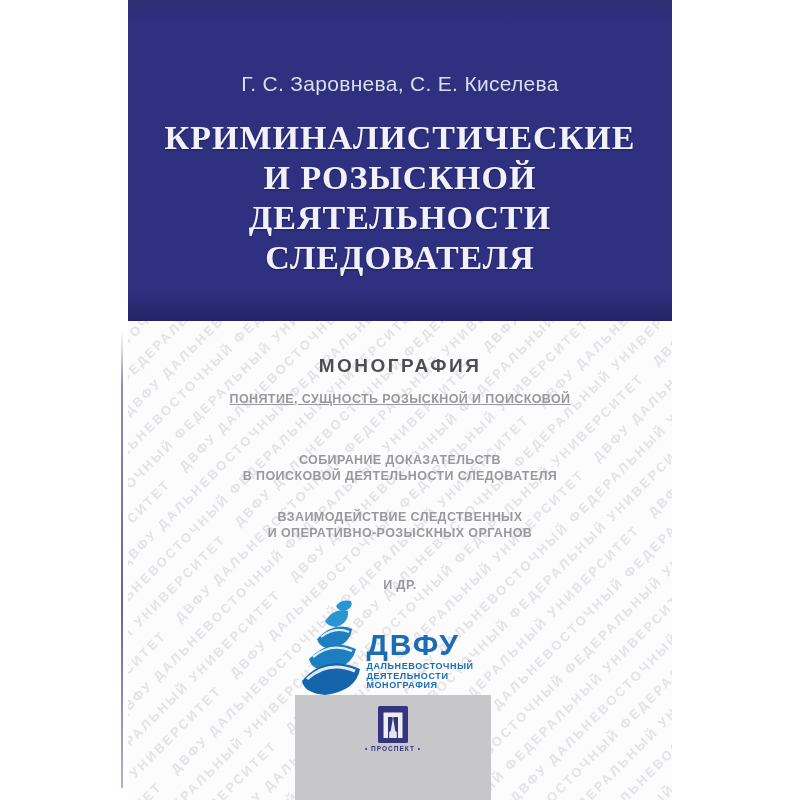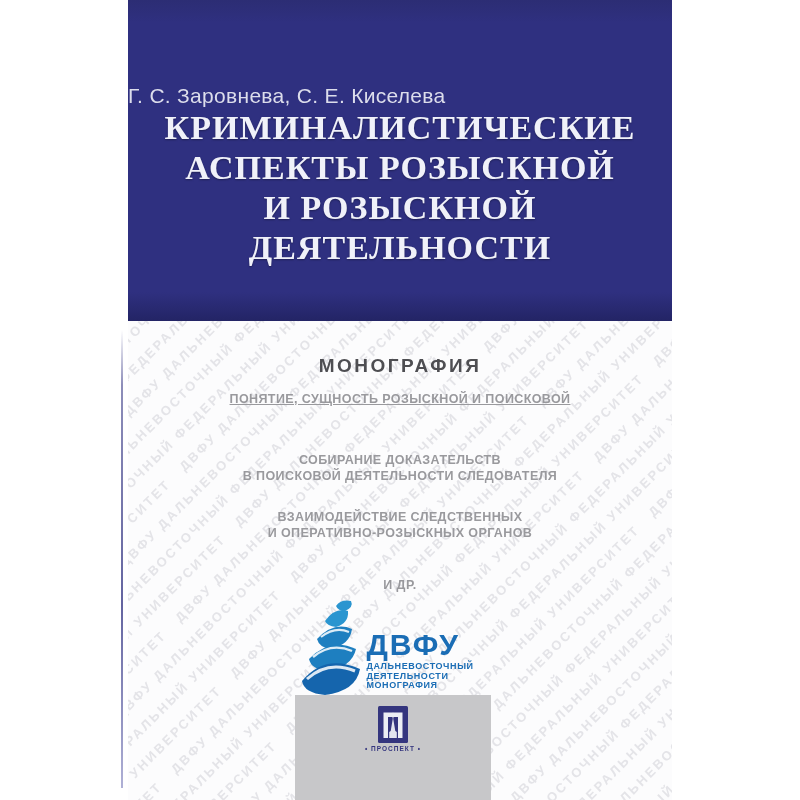--- a/index.html
+++ b/index.html
@@ -15,23 +15,23 @@
   .page{position:relative;width:800px;height:800px;background:#ffffff;overflow:hidden;}
 
   .book-edge{position:absolute;left:121px;top:330px;width:2px;height:458px;
     background:linear-gradient(180deg,rgba(47,48,128,0) 0%,rgba(47,48,128,.55) 12%,rgba(47,48,128,.75) 60%,rgba(110,112,180,.55) 100%);}
 
   .cover{position:absolute;left:128px;top:0;width:544px;height:800px;background:#fcfcfd;}
 
   
   .cover-top{position:absolute;left:0;top:0;width:544px;height:321px;
     background:linear-gradient(180deg,var(--navy-top) 0%,var(--navy) 7%,var(--navy) 91%,var(--navy-dark) 100%);}
-  .authors{position:absolute;left:0;top:84px;width:100%;text-align:left;
+  .authors{position:absolute;left:0;top:72px;width:100%;text-align:center;
     font-size:21px;color:var(--authors-text);letter-spacing:.3px;}
-  .title{position:absolute;left:0;top:108px;width:100%;text-align:center;
+  .title{position:absolute;left:0;top:118px;width:100%;text-align:center;
     font-family:"Liberation Serif","DejaVu Serif",serif;font-weight:bold;
     font-size:34px;line-height:40px;color:var(--title-text);letter-spacing:1px;
     text-shadow:0 1px 2px rgba(0,0,0,.35);}
 
   
   .cover-bottom{position:absolute;left:0;top:321px;width:544px;height:479px;
     background:#fcfcfd;overflow:hidden;}
   .wm{position:absolute;left:-330px;top:-300px;width:1200px;height:1100px;
     transform:rotate(-45deg);z-index:0;}
   .wm-line{white-space:nowrap;font-weight:bold;font-size:13px;line-height:26px;
@@ -66,22 +66,22 @@
 <div class="page">
 
   <div class="book-edge"></div>
 
   <div class="cover">
 
     <div class="cover-top">
       <div class="authors">Г. С. Заровнева, С. Е. Киселева</div>
       <div class="title">
         <div>КРИМИНАЛИСТИЧЕСКИЕ</div>
-        <div>АСПЕКТЫ РОЗЫСКНОЙ</div>
         <div>И РОЗЫСКНОЙ ДЕЯТЕЛЬНОСТИ</div>
+        <div>СЛЕДОВАТЕЛЯ</div>
       </div>
     </div>
 
     <div class="cover-bottom">
       <div class="wm">
           <div class="wm-line" style="margin-left: 0px;">ДВФУ ДАЛЬНЕВОСТОЧНЫЙ ФЕДЕРАЛЬНЫЙ УНИВЕРСИТЕТ&nbsp;&nbsp;&nbsp;ДВФУ ДАЛЬНЕВОСТОЧНЫЙ ФЕДЕРАЛЬНЫЙ УНИВЕРСИТЕТ&nbsp;&nbsp;&nbsp;ДВФУ ДАЛЬНЕВОСТОЧНЫЙ ФЕДЕРАЛЬНЫЙ УНИВЕРСИТЕТ&nbsp;&nbsp;&nbsp;ДВФУ ДАЛЬНЕВОСТОЧНЫЙ ФЕДЕРАЛЬНЫЙ УНИВЕРСИТЕТ&nbsp;&nbsp;&nbsp;ДВФУ ДАЛЬНЕВОСТОЧНЫЙ ФЕДЕРАЛЬНЫЙ УНИВЕРСИТЕТ&nbsp;&nbsp;&nbsp;ДВФУ ДАЛЬНЕВОСТОЧНЫЙ ФЕДЕРАЛЬНЫЙ УНИВЕРСИТЕТ&nbsp;&nbsp;&nbsp;ДВФУ ДАЛЬНЕВОСТОЧНЫЙ ФЕДЕРАЛЬНЫЙ УНИВЕРСИТЕТ&nbsp;&nbsp;&nbsp;</div>
           <div class="wm-line" style="margin-left: -110px;">ДВФУ ДАЛЬНЕВОСТОЧНЫЙ ФЕДЕРАЛЬНЫЙ УНИВЕРСИТЕТ&nbsp;&nbsp;&nbsp;ДВФУ ДАЛЬНЕВОСТОЧНЫЙ ФЕДЕРАЛЬНЫЙ УНИВЕРСИТЕТ&nbsp;&nbsp;&nbsp;ДВФУ ДАЛЬНЕВОСТОЧНЫЙ ФЕДЕРАЛЬНЫЙ УНИВЕРСИТЕТ&nbsp;&nbsp;&nbsp;ДВФУ ДАЛЬНЕВОСТОЧНЫЙ ФЕДЕРАЛЬНЫЙ УНИВЕРСИТЕТ&nbsp;&nbsp;&nbsp;ДВФУ ДАЛЬНЕВОСТОЧНЫЙ ФЕДЕРАЛЬНЫЙ УНИВЕРСИТЕТ&nbsp;&nbsp;&nbsp;ДВФУ ДАЛЬНЕВОСТОЧНЫЙ ФЕДЕРАЛЬНЫЙ УНИВЕРСИТЕТ&nbsp;&nbsp;&nbsp;ДВФУ ДАЛЬНЕВОСТОЧНЫЙ ФЕДЕРАЛЬНЫЙ УНИВЕРСИТЕТ&nbsp;&nbsp;&nbsp;</div>
           <div class="wm-line" style="margin-left: -220px;">ДВФУ ДАЛЬНЕВОСТОЧНЫЙ ФЕДЕРАЛЬНЫЙ УНИВЕРСИТЕТ&nbsp;&nbsp;&nbsp;ДВФУ ДАЛЬНЕВОСТОЧНЫЙ ФЕДЕРАЛЬНЫЙ УНИВЕРСИТЕТ&nbsp;&nbsp;&nbsp;ДВФУ ДАЛЬНЕВОСТОЧНЫЙ ФЕДЕРАЛЬНЫЙ УНИВЕРСИТЕТ&nbsp;&nbsp;&nbsp;ДВФУ ДАЛЬНЕВОСТОЧНЫЙ ФЕДЕРАЛЬНЫЙ УНИВЕРСИТЕТ&nbsp;&nbsp;&nbsp;ДВФУ ДАЛЬНЕВОСТОЧНЫЙ ФЕДЕРАЛЬНЫЙ УНИВЕРСИТЕТ&nbsp;&nbsp;&nbsp;ДВФУ ДАЛЬНЕВОСТОЧНЫЙ ФЕДЕРАЛЬНЫЙ УНИВЕРСИТЕТ&nbsp;&nbsp;&nbsp;ДВФУ ДАЛЬНЕВОСТОЧНЫЙ ФЕДЕРАЛЬНЫЙ УНИВЕРСИТЕТ&nbsp;&nbsp;&nbsp;</div>
           <div class="wm-line" style="margin-left: 0px;">ДВФУ ДАЛЬНЕВОСТОЧНЫЙ ФЕДЕРАЛЬНЫЙ УНИВЕРСИТЕТ&nbsp;&nbsp;&nbsp;ДВФУ ДАЛЬНЕВОСТОЧНЫЙ ФЕДЕРАЛЬНЫЙ УНИВЕРСИТЕТ&nbsp;&nbsp;&nbsp;ДВФУ ДАЛЬНЕВОСТОЧНЫЙ ФЕДЕРАЛЬНЫЙ УНИВЕРСИТЕТ&nbsp;&nbsp;&nbsp;ДВФУ ДАЛЬНЕВОСТОЧНЫЙ ФЕДЕРАЛЬНЫЙ УНИВЕРСИТЕТ&nbsp;&nbsp;&nbsp;ДВФУ ДАЛЬНЕВОСТОЧНЫЙ ФЕДЕРАЛЬНЫЙ УНИВЕРСИТЕТ&nbsp;&nbsp;&nbsp;ДВФУ ДАЛЬНЕВОСТОЧНЫЙ ФЕДЕРАЛЬНЫЙ УНИВЕРСИТЕТ&nbsp;&nbsp;&nbsp;ДВФУ ДАЛЬНЕВОСТОЧНЫЙ ФЕДЕРАЛЬНЫЙ УНИВЕРСИТЕТ&nbsp;&nbsp;&nbsp;</div>
           <div class="wm-line" style="margin-left: -110px;">ДВФУ ДАЛЬНЕВОСТОЧНЫЙ ФЕДЕРАЛЬНЫЙ УНИВЕРСИТЕТ&nbsp;&nbsp;&nbsp;ДВФУ ДАЛЬНЕВОСТОЧНЫЙ ФЕДЕРАЛЬНЫЙ УНИВЕРСИТЕТ&nbsp;&nbsp;&nbsp;ДВФУ ДАЛЬНЕВОСТОЧНЫЙ ФЕДЕРАЛЬНЫЙ УНИВЕРСИТЕТ&nbsp;&nbsp;&nbsp;ДВФУ ДАЛЬНЕВОСТОЧНЫЙ ФЕДЕРАЛЬНЫЙ УНИВЕРСИТЕТ&nbsp;&nbsp;&nbsp;ДВФУ ДАЛЬНЕВОСТОЧНЫЙ ФЕДЕРАЛЬНЫЙ УНИВЕРСИТЕТ&nbsp;&nbsp;&nbsp;ДВФУ ДАЛЬНЕВОСТОЧНЫЙ ФЕДЕРАЛЬНЫЙ УНИВЕРСИТЕТ&nbsp;&nbsp;&nbsp;ДВФУ ДАЛЬНЕВОСТОЧНЫЙ ФЕДЕРАЛЬНЫЙ УНИВЕРСИТЕТ&nbsp;&nbsp;&nbsp;</div>

